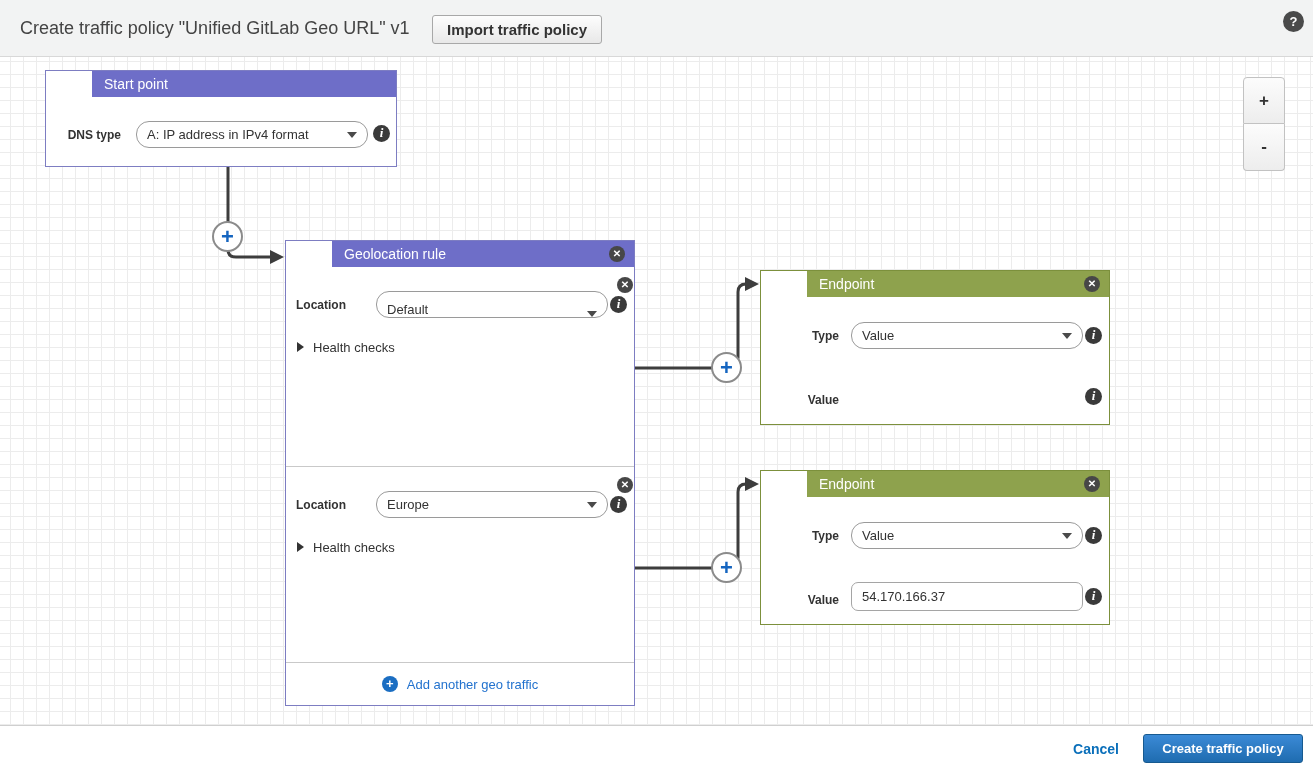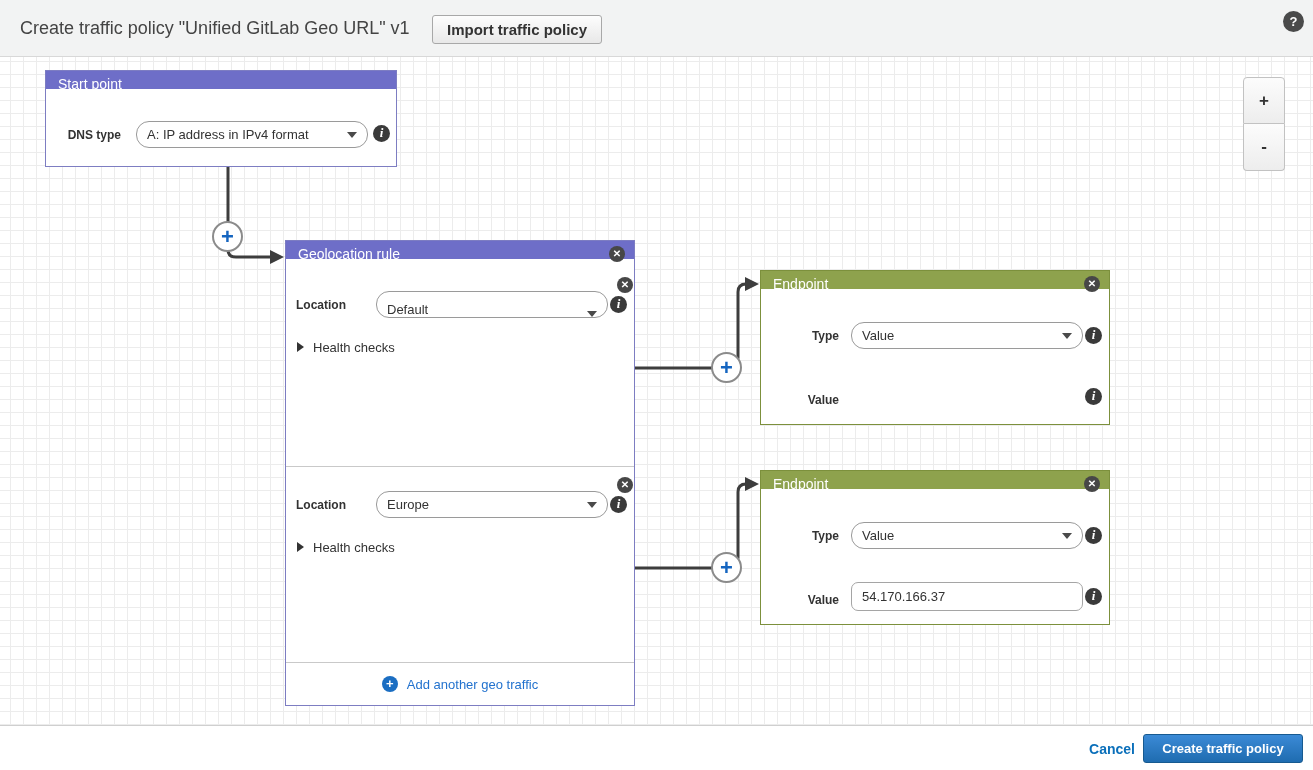--- a/index.html
+++ b/index.html
@@ -14,21 +14,21 @@
     font-size:13px; font-weight:bold; text-align:center; line-height:21px; }
 
   
   .canvas { position:absolute; left:0; top:57px; width:1313px; height:669px; background:#fff;
     background-image:linear-gradient(#ececec 1px, transparent 1px), linear-gradient(90deg,#ececec 1px, transparent 1px);
     background-size:13px 13px; background-position:10px 4px; border-bottom:1px solid #cfcfcf; }
   svg.wires { position:absolute; left:0; top:0; width:1313px; height:669px; pointer-events:none; }
 
   
   .node { position:absolute; background:#fff; }
-  .node-header { position:relative; height:18px; color:#fff; font-size:14px; line-height:26px; padding-left:12px; }
+  .node-header { position:relative; height:26px; color:#fff; font-size:14px; line-height:26px; padding-left:12px;margin-left:46px; }
   .purple { border:1px solid #7d7dc2; }
   .purple .node-header { background:#6e6ec8; }
   .green { border:1px solid #7c903c; }
   .green .node-header { background:#8ea24d; }
 
   .start-point { left:45px; top:13px; width:352px; height:97px; }
   .geo-rule { left:285px; top:183px; width:350px; height:466px; }
   .endpoint1 { left:760px; top:213px; width:350px; height:155px; }
   .endpoint2 { left:760px; top:413px; width:350px; height:155px; }
 
@@ -62,21 +62,21 @@
   
   .zoom-ctl { position:absolute; left:1243px; top:20px; width:42px; }
   .zoom-btn { width:42px; height:47px; background:linear-gradient(#fcfcfc,#ededed); border:1px solid #c2c2c2;
     font-size:17px; font-weight:bold; color:#333; text-align:center; line-height:45px; cursor:pointer; }
   .zoom-btn.zin { border-radius:4px 4px 0 0; }
   .zoom-btn.zout { border-radius:0 0 4px 4px; border-top:none; }
 
   
   .footer { position:absolute; left:0; top:727px; width:1313px; height:43px; background:#fff;
     display:flex; align-items:center; justify-content:flex-end; }
-  .cancel-link { font-size:14px; font-weight:bold; color:#0a6fba; margin-right:8px; cursor:pointer; }
+  .cancel-link { font-size:14px; font-weight:bold; color:#0a6fba; margin-right:24px; cursor:pointer; }
   .create-btn { width:160px; height:29px; margin-right:10px; background:linear-gradient(#3b8ad6,#1f6cb0);
     border:1px solid #175a90; border-radius:3px; color:#fff; font-size:13px; font-weight:bold; cursor:pointer;
     font-family:"Liberation Sans",sans-serif; }
 </style>
 </head>
 <body>
 
 <div class="topbar">
   <div class="page-title">Create traffic policy "Unified GitLab Geo URL" v1</div>
   <button class="import-btn">Import traffic policy</button>

